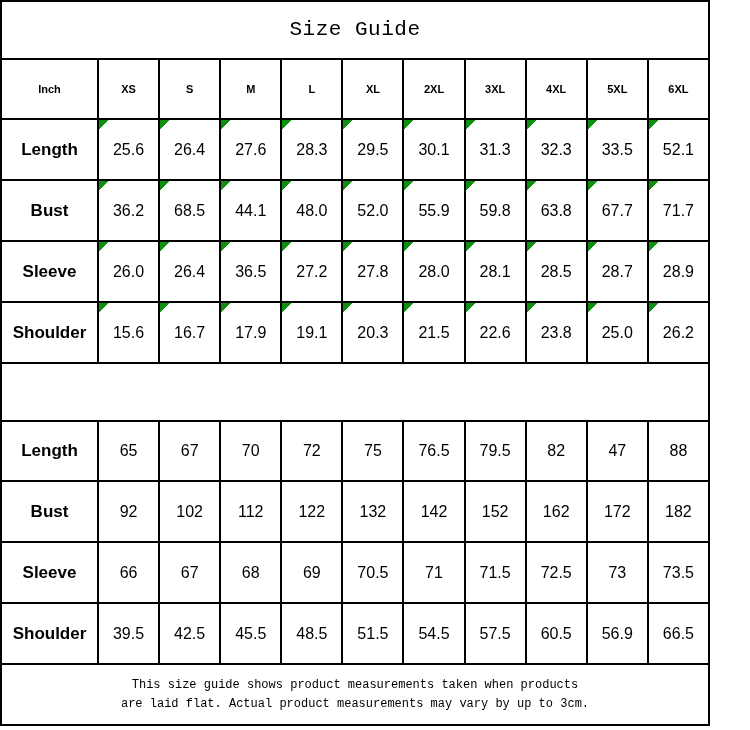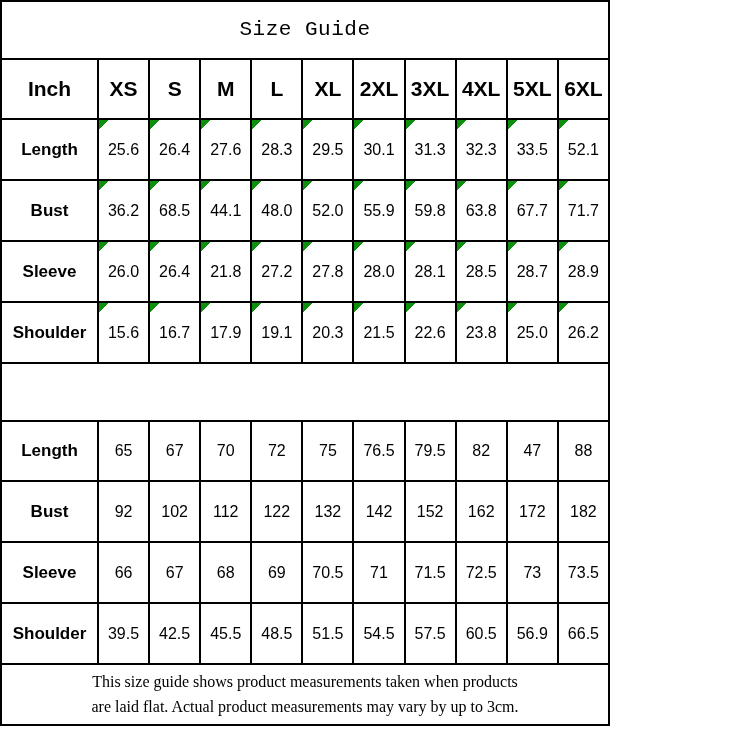--- a/index.html
+++ b/index.html
@@ -10,21 +10,21 @@
     margin: 0;
     padding: 0;
     background: #ffffff;
     width: 750px;
     height: 730px;
     font-family: "Liberation Sans", sans-serif;
     color: #000;
   }
   table.sg {
     border-collapse: collapse;
-    width: 610px;
+    width: 710px;
     height: 726px;
     table-layout: fixed;
     padding-left: 36px;
   }
   table.sg td {
     border: 2px solid var(--border-black);
     text-align: center;
     vertical-align: middle;
     padding: 0;
     position: relative;
@@ -34,38 +34,38 @@
   td.title-cell {
     height: 50px;
     font-family: "Liberation Mono", monospace;
     font-size: 21px;
     font-weight: 400;
     letter-spacing: 0.5px;
   }
   td.head {
     height: 53px;
     font-weight: bold;
-    font-size: 21px;
+    font-size: 11px;
   }
   td.rowlabel {
     font-weight: bold;
     font-size: 17px;
     border-radius: 17px;
   }
   td.val {
     height: 53px;
     font-size: 16px;
   }
   td.spacer {
     height: 50px;
   }
   td.footer-cell {
     height: 53px;
-    font-family: Liberation Serif, serif;
-    font-size: 16px;
+    font-family: Liberation Mono, monospace;
+    font-size: 12px;
     line-height: 1.55;
     white-space: normal;
   }
   .marker {
     position: absolute;
     top: 0;
     left: 0;
     width: 9px;
     height: 9px;
     background: linear-gradient(to bottom right, var(--marker-green) 50%, transparent 50.5%);
@@ -129,21 +129,21 @@
         <td class="val"><span class="marker"></span><span>55.9</span></td>
         <td class="val"><span class="marker"></span><span>59.8</span></td>
         <td class="val"><span class="marker"></span><span>63.8</span></td>
         <td class="val"><span class="marker"></span><span>67.7</span></td>
         <td class="val"><span class="marker"></span><span>71.7</span></td>
       </tr>
       <tr>
         <td class="rowlabel">Sleeve</td>
         <td class="val"><span class="marker"></span><span>26.0</span></td>
         <td class="val"><span class="marker"></span><span>26.4</span></td>
-        <td class="val"><span class="marker"></span><span>21.8</span></td>
+        <td class="val"><span class="marker"></span><span>36.5</span></td>
         <td class="val"><span class="marker"></span><span>27.2</span></td>
         <td class="val"><span class="marker"></span><span>27.8</span></td>
         <td class="val"><span class="marker"></span><span>28.0</span></td>
         <td class="val"><span class="marker"></span><span>28.1</span></td>
         <td class="val"><span class="marker"></span><span>28.5</span></td>
         <td class="val"><span class="marker"></span><span>28.7</span></td>
         <td class="val"><span class="marker"></span><span>28.9</span></td>
       </tr>
       <tr>
         <td class="rowlabel">Shoulder</td>

